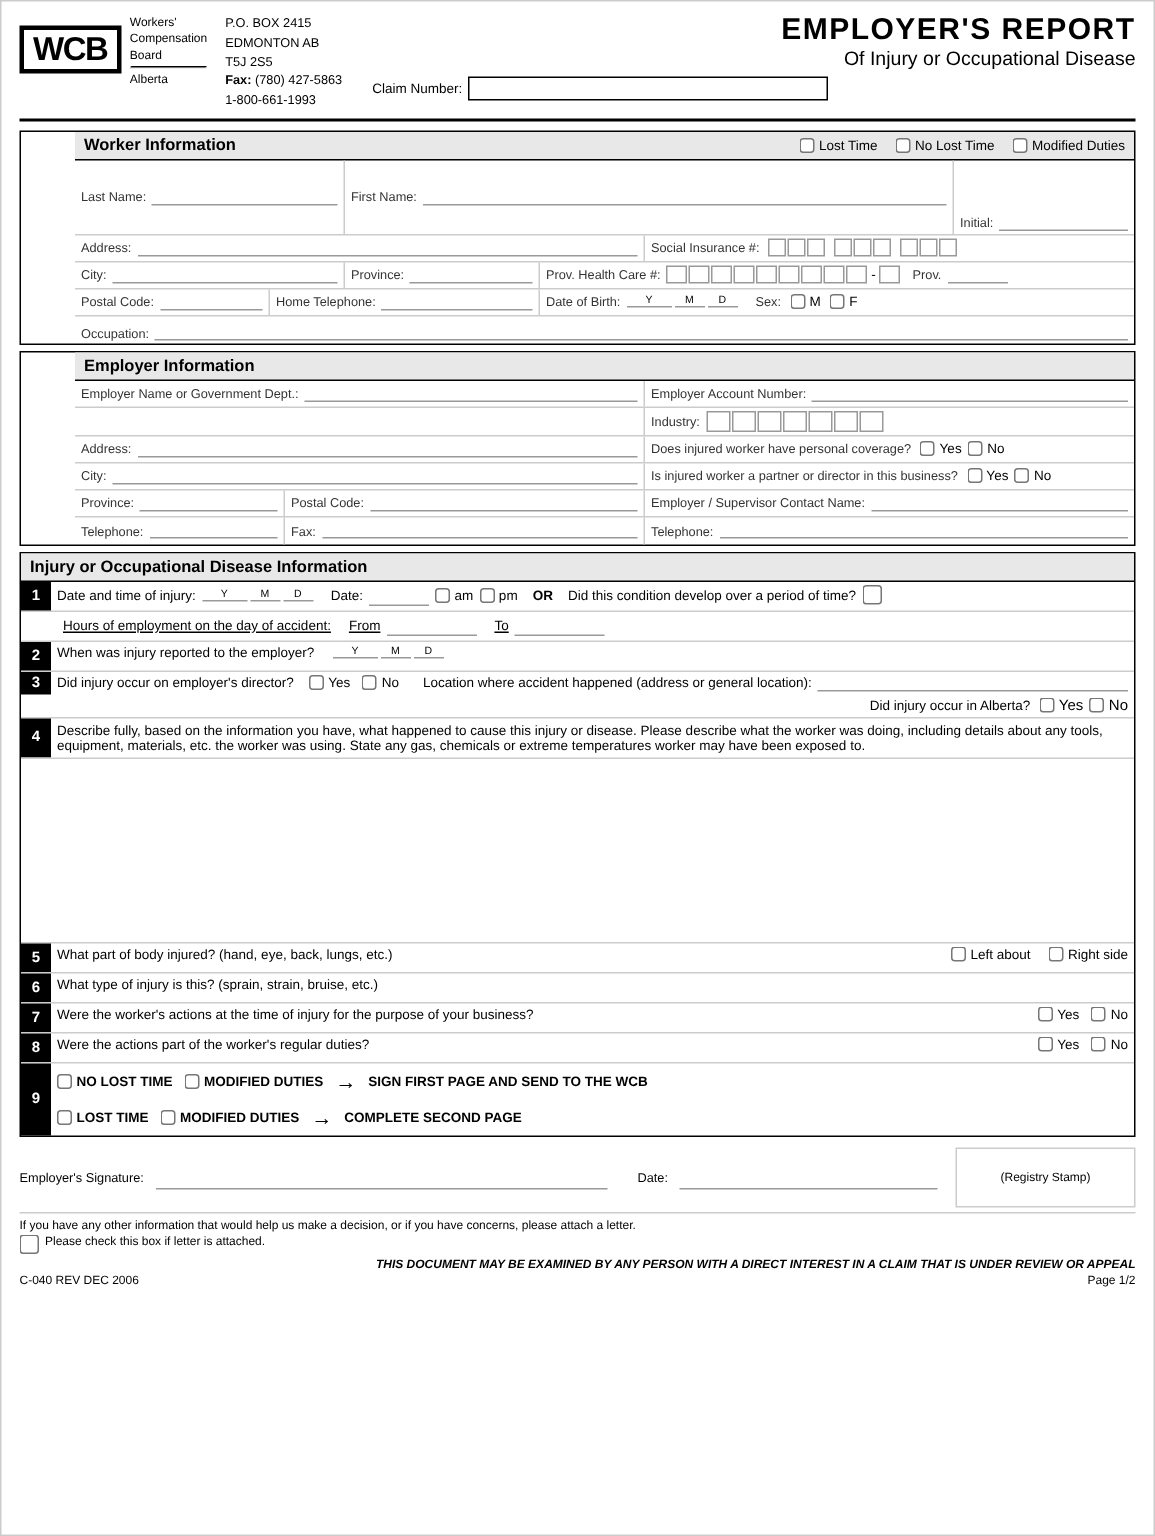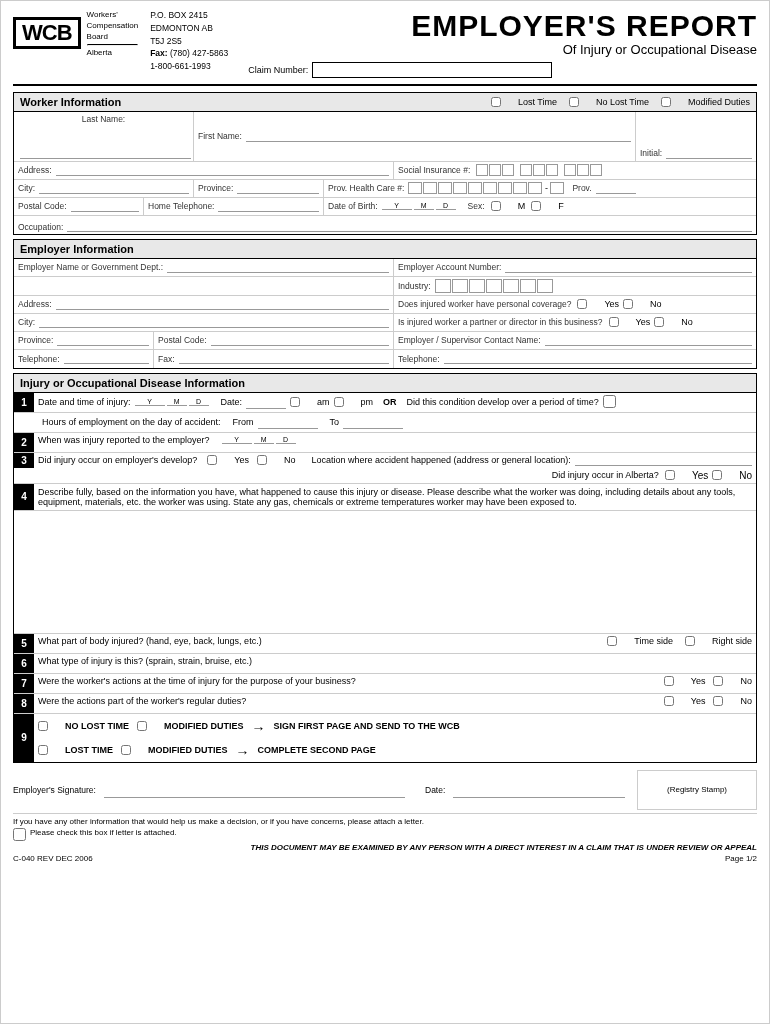--- a/index.html
+++ b/index.html
@@ -49,21 +49,21 @@
       margin-right: 20px;
     }
     .header-address .fax {
       font-weight: bold;
     }
     .header-title {
       flex: 1;
       text-align: right;
     }
     .header-title h1 {
-      font-size: 30px;
+      font-size: 20px;
       font-weight: 900;
       letter-spacing: 1px;
       line-height: 1.1;
       text-align: right;
     }
     .header-title h2 {
       font-size: 13px;
       font-weight: normal;
       line-height: 1.2;
     }
@@ -80,20 +80,21 @@
       border: 1px solid #000;
       width: 240px;
       height: 16px;
       display: inline-block;
     }
 
     
     .section {
       border: 1px solid #000;
       margin-bottom: 4px;
+      padding-left: 36px;
     }
     .section-header {
       background: #e8e8e8;
       padding: 3px 6px;
       font-weight: bold;
       font-size: 11px;
       border-bottom: 1px solid #000;
     }
     .section-body {
       padding: 0;
@@ -147,21 +148,21 @@
     }
     .checkbox-group {
       display: flex;
       align-items: center;
       gap: 12px;
       font-size: 9px;
     }
     .checkbox-item {
       display: flex;
       align-items: center;
-      gap: 17px;
+      gap: 3px;
       justify-content: space-between;
     }
     .checkbox-item input[type="checkbox"] {
       width: 10px;
       height: 10px;
     }
 
     
     .injury-section {
       border: 1px solid #000;
@@ -315,21 +316,21 @@
         </div>
         <div class="checkbox-item">
           <input type="checkbox" style="">
           <span>Modified Duties</span>
         </div>
       </div>
     </div>
     <div class="section-body">
 
       <div class="form-row">
-        <div class="form-cell" style="width:180px;flex-direction:column;">
+        <div class="form-cell" style="width:180px;">
           <span class="label">Last Name:</span>
           <input type="text" style="margin-left: 4px; flex: 1 1 0%;">
         </div>
         <div class="form-cell" style="flex:1;">
           <span class="label">First Name:</span>
           <input type="text" style="margin-left: 4px; flex: 1 1 0%;">
         </div>
         <div class="form-cell" style="width:120px;margin-top:34px;">
           <span class="label">Initial:</span>
           <input type="text" style="margin-left: 4px; flex: 1 1 0%;">
@@ -565,21 +566,21 @@
           <input type="checkbox" style="">
           <span>pm</span>
         </div>
         <span style="font-weight:bold; margin:0 6px;">OR</span>
         <span>Did this condition develop over a period of time?</span>
         <input type="checkbox" style="">
       </div>
     </div>
 
     <div class="numbered-row" style="padding-left:20px;">
-      <div class="row-content" style="padding-left:8px;">
+      <div class="row-content" style="padding-left:8px;text-decoration:underline;">
         <span>Hours of employment on the day of accident:</span>
         <span style="margin-left:8px;">From</span>
         <div style="border-bottom:1px solid #999; width:60px; height:14px;"></div>
         <span style="margin-left:8px;">To</span>
         <div style="border-bottom:1px solid #999; width:60px; height:14px;"></div>
       </div>
     </div>
 
     <div class="numbered-row">
       <div class="row-number">2</div>
@@ -599,21 +600,21 @@
             <div style="border-bottom:1px solid #999; width:20px;"></div>
           </div>
         </div>
       </div>
     </div>
 
     <div class="numbered-row" style="flex-direction:column; align-items:flex-start;">
       <div style="display:flex; align-items:center; width:100%;">
         <div class="row-number">3</div>
         <div class="row-content">
-          <span>Did injury occur on employer's develop?</span>
+          <span>Did injury occur on employer's director?</span>
           <div class="checkbox-item" style="margin-left:6px;">
             <input type="checkbox" style="">
             <span>Yes</span>
           </div>
           <div class="checkbox-item" style="margin-left:4px;">
             <input type="checkbox" style="">
             <span>No</span>
           </div>
           <span style="margin-left:12px;">Location where accident happened (address or general location):</span>
           <input type="text" style="border-top: none; border-right: none; border-left: none; border-image: initial; border-bottom: 1px solid rgb(153, 153, 153); flex: 1 1 0%; font-size: 9px; outline: none;">
@@ -643,21 +644,21 @@
         <textarea style="width: 100%; min-height: 100px; border: none; outline: none; resize: none; font-size: 9px;"></textarea>
       </div>
     </div>
 
     <div class="numbered-row">
       <div class="row-number">5</div>
       <div class="row-content">
         <span style="flex:1;">What part of body injured?  (hand, eye, back, lungs, etc.)</span>
         <div class="checkbox-item" style="margin-left:8px;">
           <input type="checkbox" style="">
-          <span>Time side</span>
+          <span>Left about</span>
         </div>
         <div class="checkbox-item" style="margin-left:8px;">
           <input type="checkbox" style="">
           <span>Right side</span>
         </div>
       </div>
     </div>
 
     <div class="numbered-row">
       <div class="row-number">6</div>

